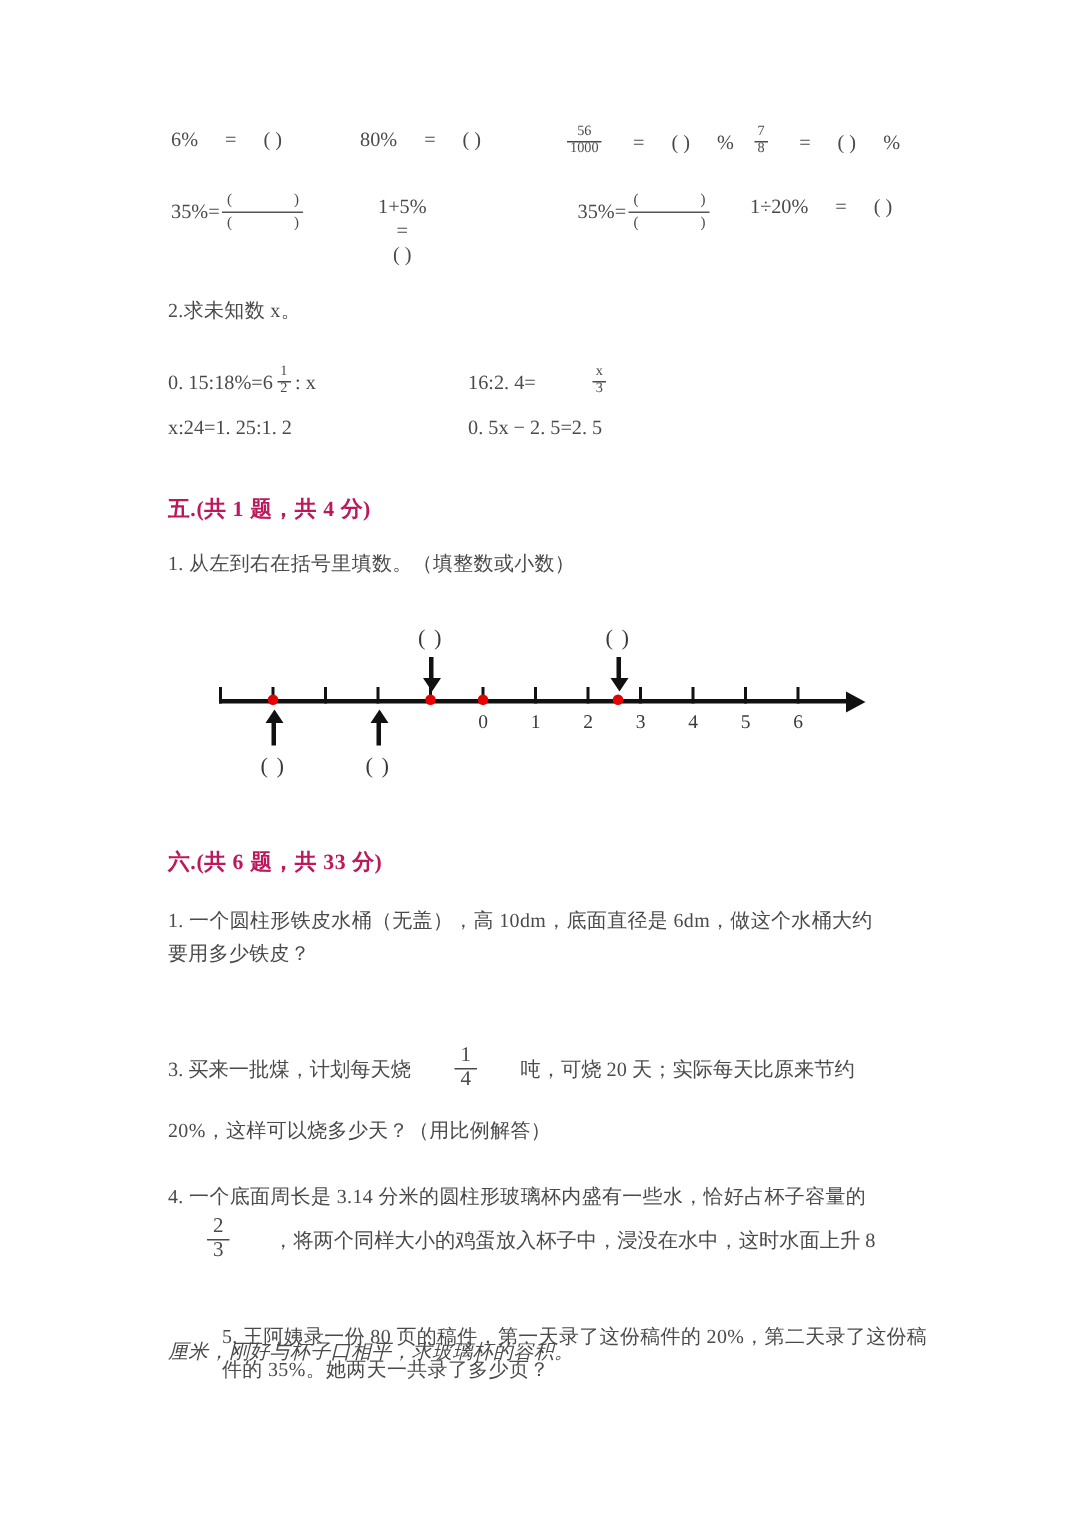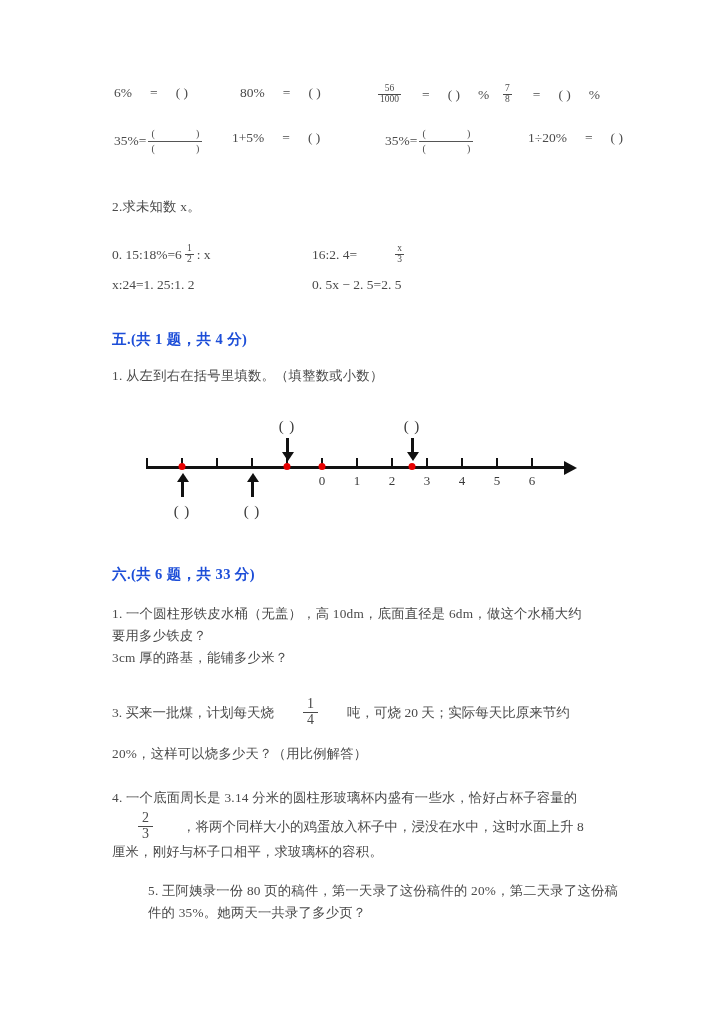--- a/index.html
+++ b/index.html
@@ -74,21 +74,21 @@
     padding: 0 3px;
   }
   .frac-paren .num { border-bottom: 1.1px solid #555; padding-bottom: 1px; }
   .frac-paren .den { padding-top: 1px; }
 
   
   .sect-head {
     position: absolute;
     font-size: 14.5px;
     font-weight: bold;
-    color: #1d4ed8;
+    color: #be185d;
     font-family: "Liberation Serif", "DejaVu Serif", serif;
     white-space: nowrap;
     letter-spacing: .4px;
   }
   .q-text {
     position: absolute;
     font-size: 13.3px;
     color: #4a4a4a;
     line-height: 22px;
     letter-spacing: .25px;
@@ -247,21 +247,21 @@
         <span>(</span>
         <span>)</span>
       </span>
       <span class="den">
         <span>(</span>
         <span>)</span>
       </span>
     </span>
   </div>
 
-  <div class="cell" style="left:232px; top:130px;">
+  <div class="cell" style="left:252px; top:130px;flex-direction:column;">
     <span>1+5%</span>
     <span class="gapmed"></span>
     <span>=</span>
     <span class="gapmed"></span>
     <span>(        )</span>
   </div>
 
   <div class="cell" style="left:385px; top:128px;">
     <span>35%</span>
     <span>=</span>
@@ -270,21 +270,21 @@
         <span>(</span>
         <span>)</span>
       </span>
       <span class="den">
         <span>(</span>
         <span>)</span>
       </span>
     </span>
   </div>
 
-  <div class="cell" style="left:528px; top:130px;">
+  <div class="cell" style="left:500px; top:130px;">
     <span>1÷20%</span>
     <span class="gapmed"></span>
     <span>=</span>
     <span class="gapmed"></span>
     <span>(        )</span>
   </div>
 
   <div class="q-text" style="left:112px; top:196px;">2.求未知数 x。</div>
 
   <div class="cell" style="left:112px; top:245px;">
@@ -373,21 +373,20 @@
   </div>
 
   <div class="sect-head" style="left:112px; top:565px;">六.(共 6 题，共 33 分)</div>
 
   <div class="q-text" style="left:112px; top:603px; width:520px;">
     <div>1. 一个圆柱形铁皮水桶（无盖），高 10dm，底面直径是 6dm，做这个水桶大约</div>
     <div>要用多少铁皮？</div>
   </div>
 
   <div class="q-text" style="left:112px; top:647px; width:520px;">
-    <div>3cm 厚的路基，能铺多少米？</div>
   </div>
 
   <div class="cell" style="left:112px; top:698px;">
     <span>3. 买来一批煤，计划每天烧</span>
     <span class="gapwide"></span>
     <span class="frac frac-lg">
       <span class="num">1</span>
       <span class="den">4</span>
     </span>
     <span class="gapwide"></span>
@@ -397,20 +396,20 @@
 
   <div class="q-text" style="left:112px; top:787px; width:520px;">4. 一个底面周长是 3.14 分米的圆柱形玻璃杯内盛有一些水，恰好占杯子容量的</div>
   <div class="cell" style="left:135px; top:812px;">
     <span class="frac frac-lg">
       <span class="num">2</span>
       <span class="den">3</span>
     </span>
     <span class="gapwide"></span>
     <span>，将两个同样大小的鸡蛋放入杯子中，浸没在水中，这时水面上升 8</span>
   </div>
-  <div class="q-text" style="left:112px; top:841px;">厘米，刚好与杯子口相平，求玻璃杯的容积。</div>
+  <div class="q-text" style="left:112px; top:890px;font-style:italic;">厘米，刚好与杯子口相平，求玻璃杯的容积。</div>
 
   <div class="q-text" style="left:112px; top:880px; width:520px;margin-left:36px;">
     <div>5. 王阿姨录一份 80 页的稿件，第一天录了这份稿件的 20%，第二天录了这份稿</div>
     <div>件的 35%。她两天一共录了多少页？</div>
   </div>
 
 </div>
 
 </body></html>

